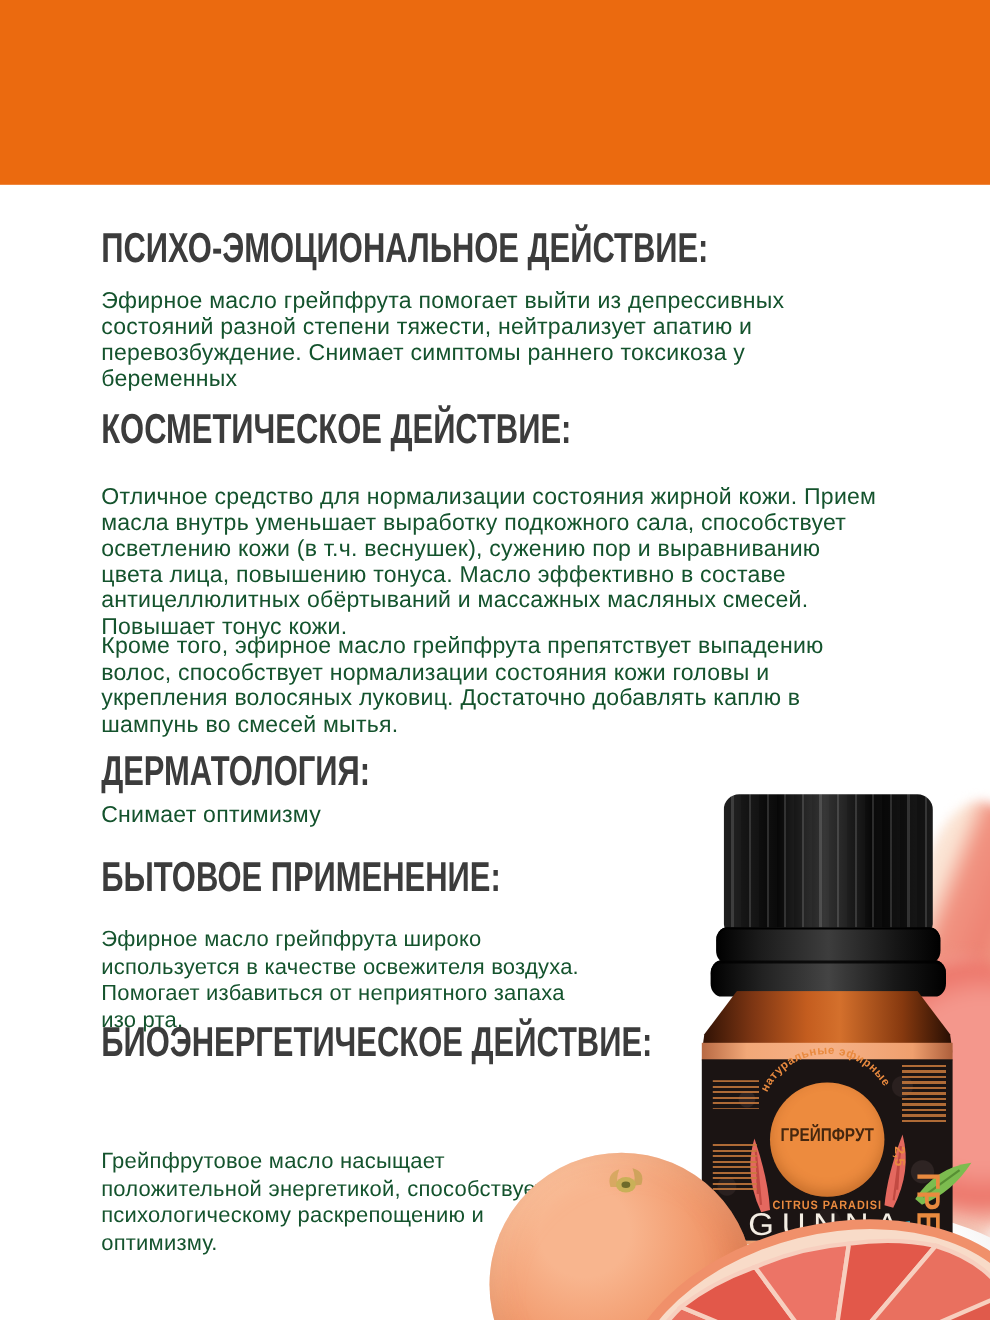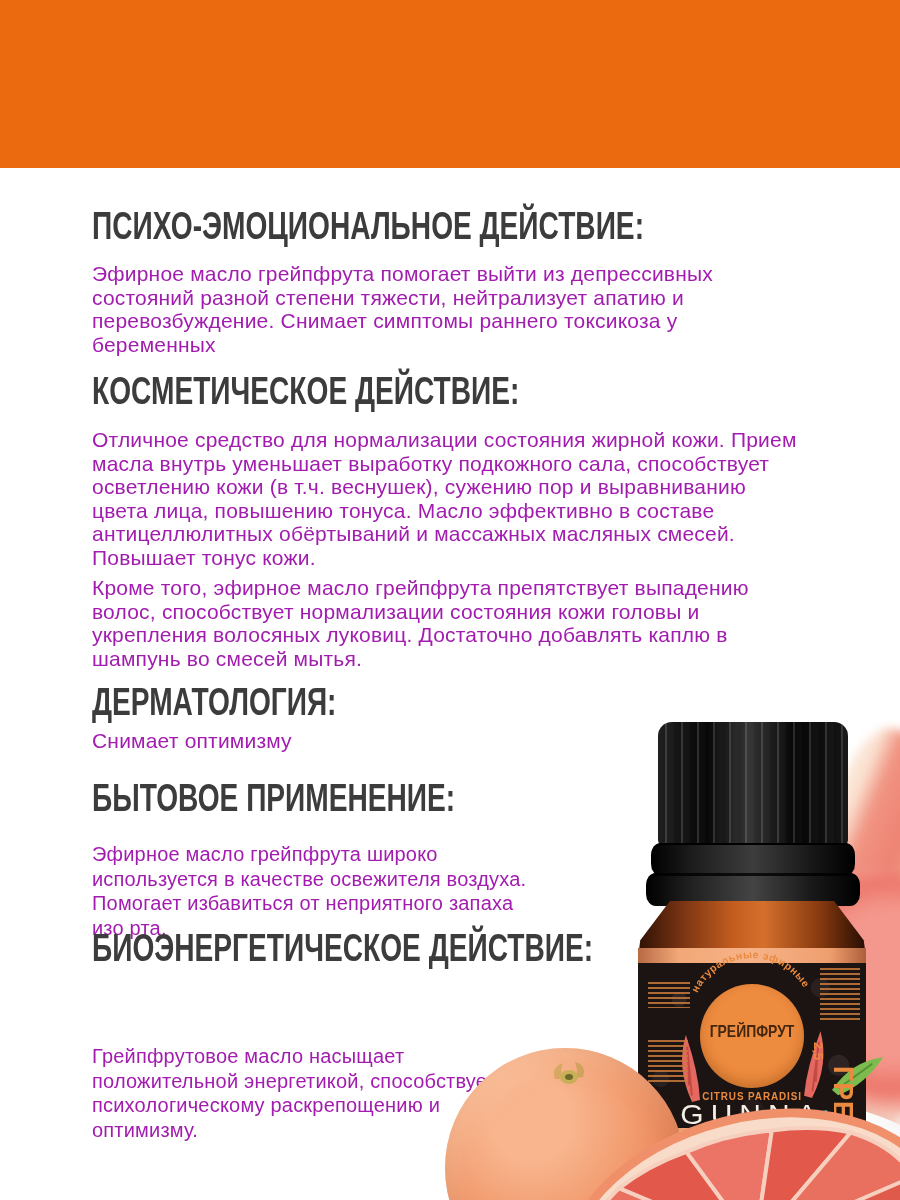--- a/index.html
+++ b/index.html
@@ -8,21 +8,21 @@
   .abs{position:absolute;}
 
   
   .header-band{left:0;top:0;width:900px;height:168px;background:#EB6A0F;z-index:1;}
   .page-title{left:92px;top:46px;font-size:74px;line-height:1.0;font-weight:700;color:#FBF6EE;
               transform:scaleX(.72);transform-origin:left top;letter-spacing:0px;white-space:pre;}
 
   
   .sec-heading{left:92px;font-size:38px;line-height:40px;font-weight:700;color:#3C3C3C;
                transform:scaleX(.74);transform-origin:left top;white-space:pre;z-index:2;}
-  .para{left:92px;font-size:21px;line-height:23.5px;color:#a21caf;white-space:pre;z-index:2;letter-spacing:.2px;}
+  .para{left:92px;font-size:21px;line-height:23.5px;color:#14532d;white-space:pre;z-index:2;letter-spacing:.2px;}
   .para.narrow{font-size:20px;line-height:24.5px;}
 
   
   .blurA{left:836px;top:728px;width:90px;height:185px;border-radius:45% 55% 40% 60%;
          background:linear-gradient(100deg,#fbe4d4 0 22%,#f19482 40%,#ee8373 70%,#f2a58d);
          filter:blur(5px);transform:rotate(12deg);z-index:1;}
   .blurB{left:800px;top:868px;width:150px;height:260px;border-radius:50%;
          background:radial-gradient(circle at 62% 45%,#f4978c 0 45%,#ec7468 62%,#f9d9c9 80%,#f5b493 90%);
          filter:blur(6px);z-index:1;}
   .blurC{left:786px;top:1118px;width:140px;height:110px;border-radius:50%;
@@ -95,21 +95,21 @@
 <div class="abs header-band"></div>
 <div class="abs page-title">ГРЕЙПФРУТ</div>
 
 <div class="abs sec-heading" style="top:206px">ПСИХО-ЭМОЦИОНАЛЬНОЕ ДЕЙСТВИЕ:</div>
 <div class="abs para" style="top:262px">Эфирное масло грейпфрута помогает выйти из депрессивных
 состояний разной степени тяжести, нейтрализует апатию и
 перевозбуждение. Снимает симптомы раннего токсикоза у
 беременных</div>
 
 <div class="abs sec-heading" style="top:371px">КОСМЕТИЧЕСКОЕ ДЕЙСТВИЕ:</div>
-<div class="abs para" style="top:428px">Отличное средство для нормализации состояния жирной кожи. Прием
+<div class="abs para" style="top:440px">Отличное средство для нормализации состояния жирной кожи. Прием
 масла внутрь уменьшает выработку подкожного сала, способствует
 осветлению кожи (в т.ч. веснушек), сужению пор и выравниванию
 цвета лица, повышению тонуса. Масло эффективно в составе
 антицеллюлитных обёртываний и массажных масляных смесей.
 Повышает тонус кожи.</div>
 <div class="abs para" style="top:576px">Кроме того, эфирное масло грейпфрута препятствует выпадению
 волос, способствует нормализации состояния кожи головы и
 укрепления волосяных луковиц. Достаточно добавлять каплю в
 шампунь во смесей мытья.</div>
 

